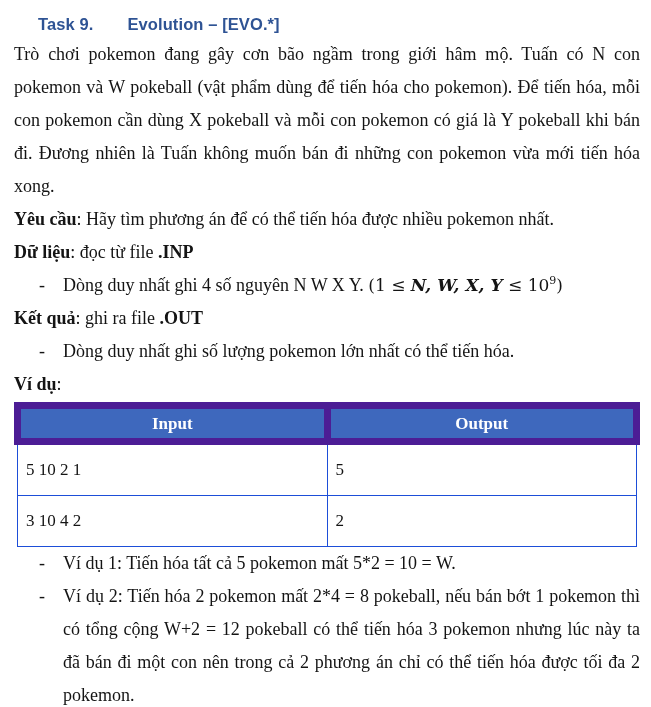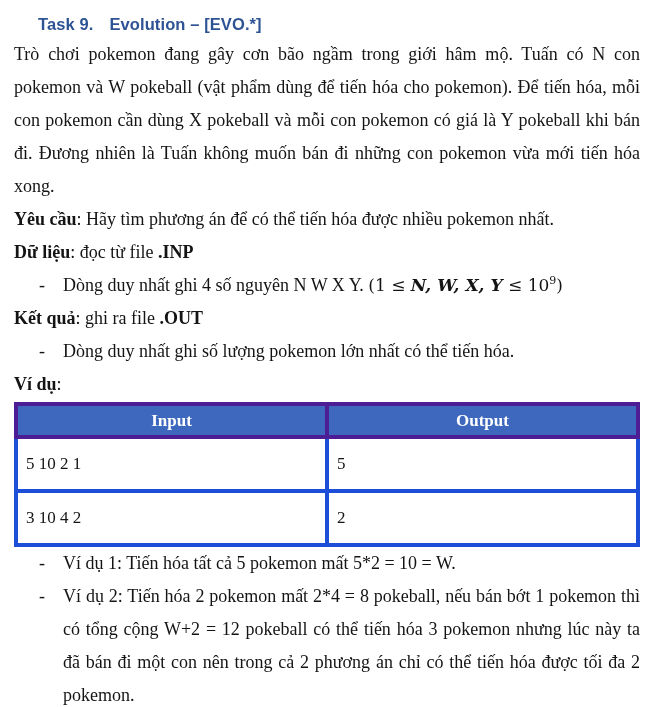--- a/index.html
+++ b/index.html
@@ -22,21 +22,21 @@
   .doc-title {
     margin: 0 0 1px 24px;
     line-height: 25px;
     font-family: "Liberation Sans", sans-serif;
     font-size: 16.5px;
     font-weight: bold;
     color: #2E5394;
     letter-spacing: 0.1px;
   }
   .doc-title .title-name {
-    margin-left: 16px;
+    margin-left: 34px;
   }
   p.line {
     margin: 0;
     line-height: 33px;
   }
   .justify {
     text-align: justify;
   }
   .bullet {
     position: relative;
@@ -73,27 +73,27 @@
     border-collapse: collapse;
     table-layout: fixed;
   }
   table.example-table th {
     background: #3E68BD;
     color: #FFFFFF;
     font-weight: bold;
     font-size: 17px;
     text-align: center;
     height: 29px;
-    border: 4px solid #4c1d95;
+    border: 7px solid #4c1d95;
     padding: 0;
     margin-left: 48px;
   }
   table.example-table td {
     height: 32px;
-    border: 4px solid #1d4ed8;
+    border: 1px solid #1d4ed8;
     font-size: 17px;
     padding: 9px 8px;
     vertical-align: middle;
     background: #ffffff;
   }
 </style>
 </head>
 <body>
 
 <div class="page">

